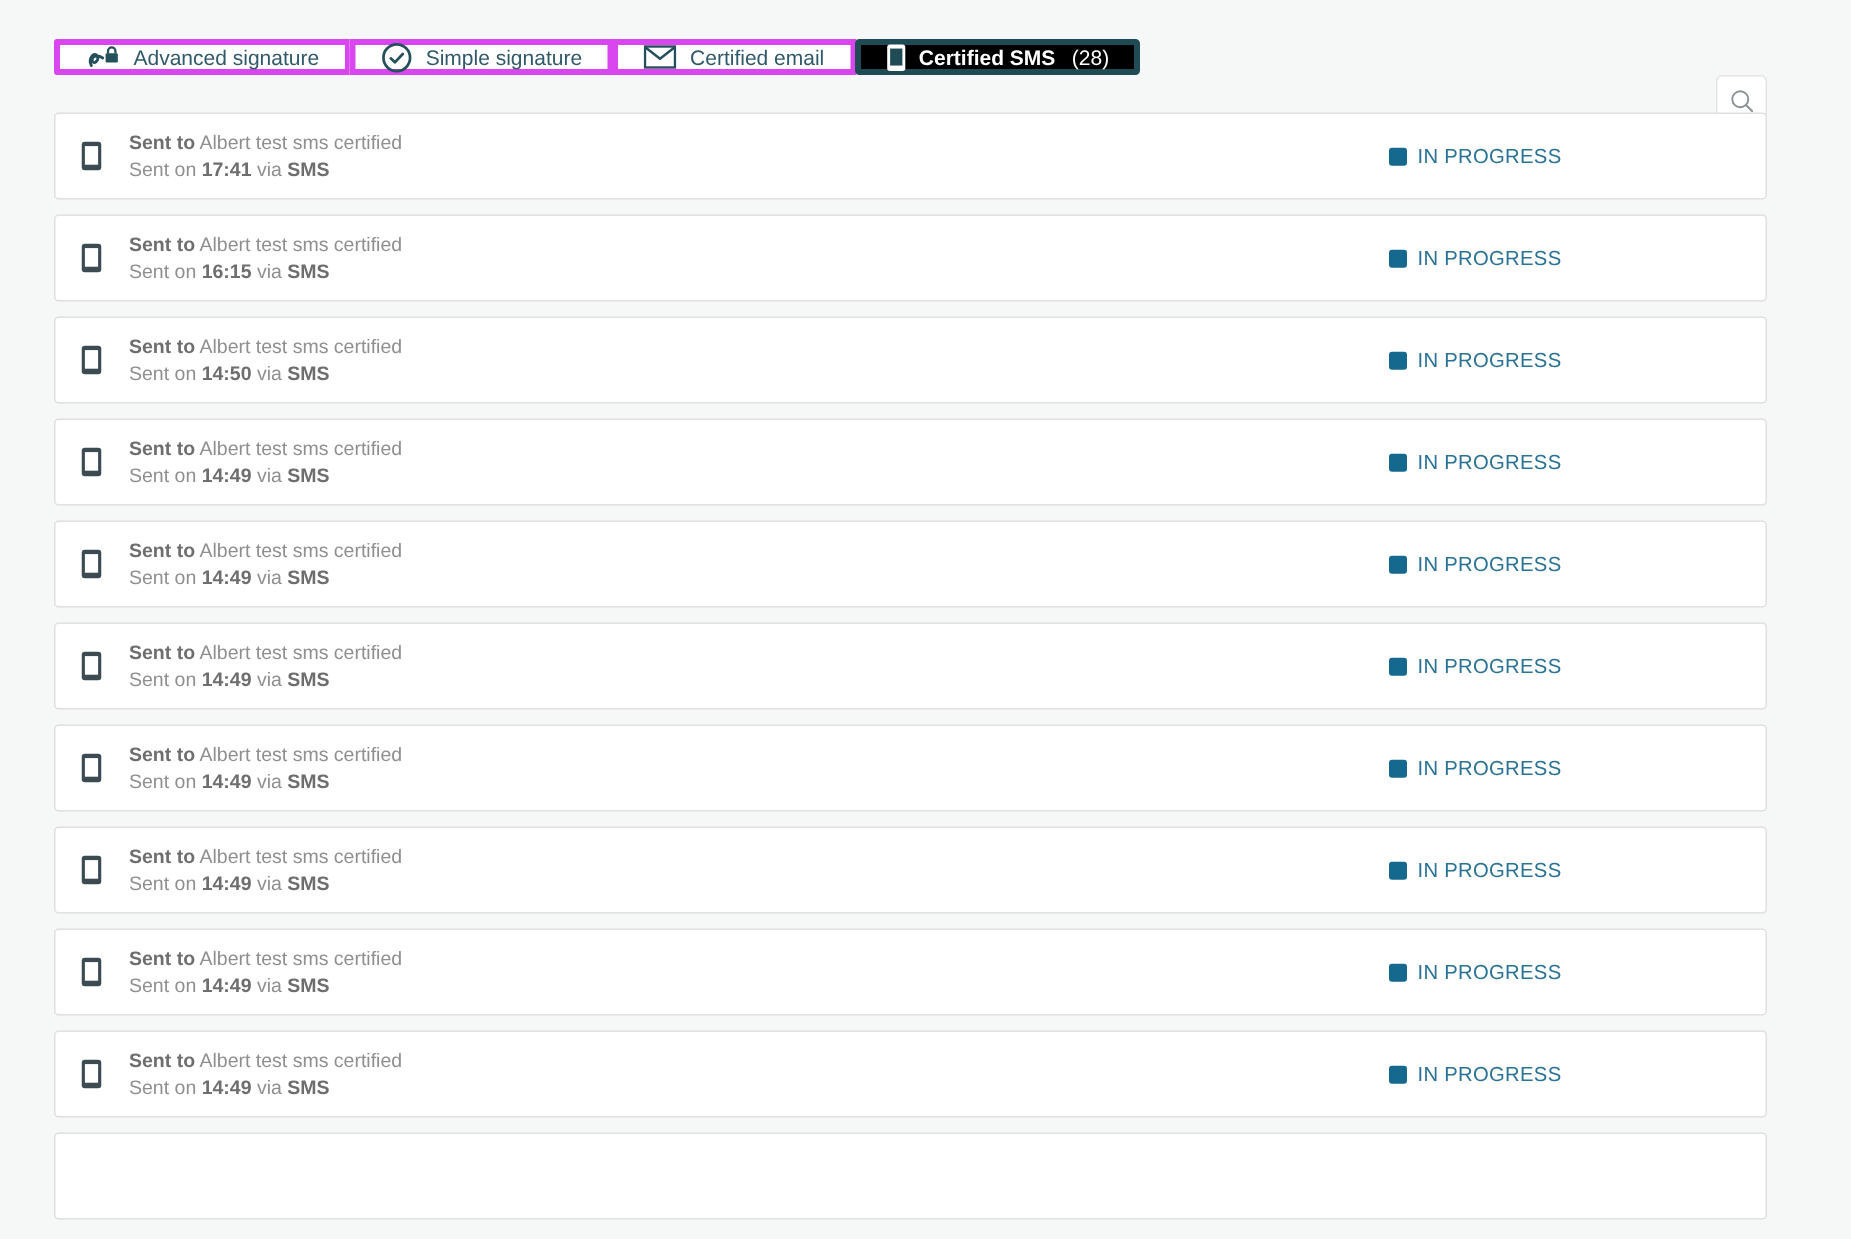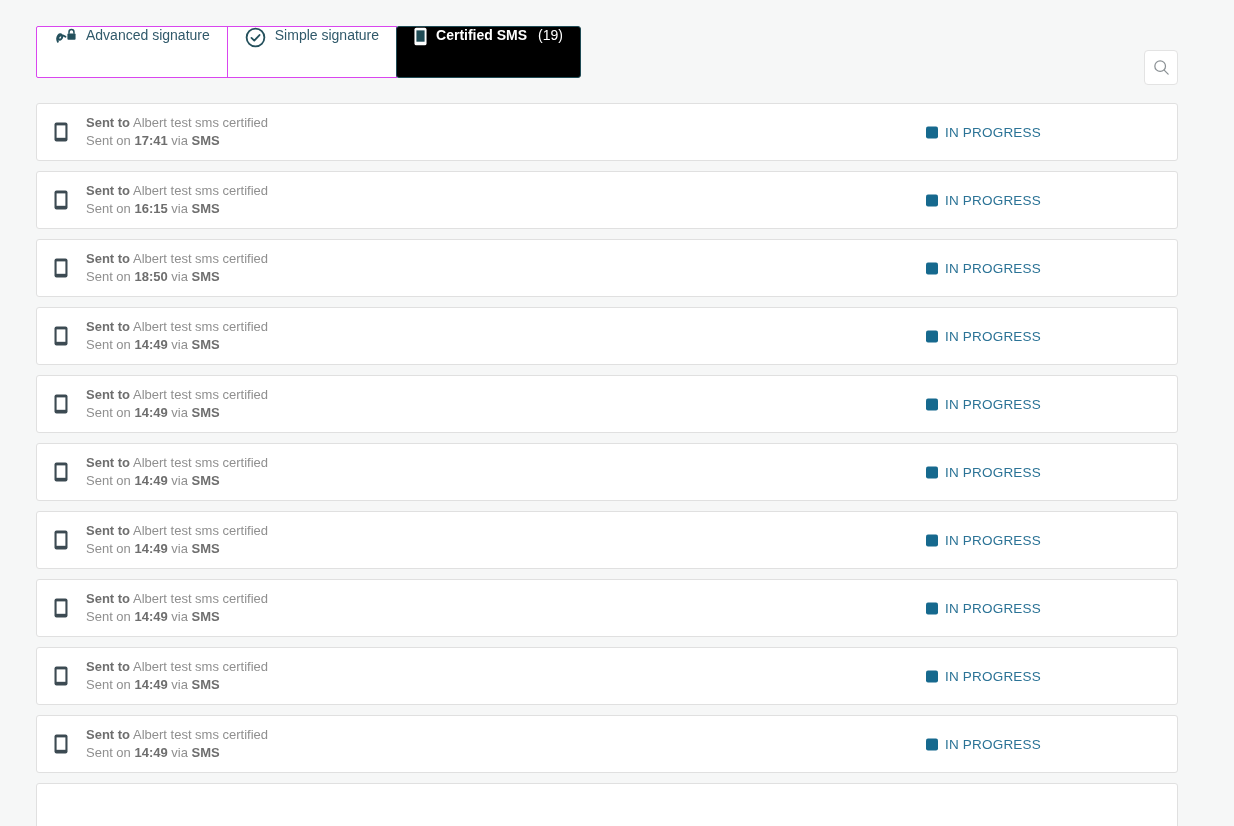--- a/index.html
+++ b/index.html
@@ -21,22 +21,22 @@
     position: absolute; top: 24px; right: 56px;
     width: 34px; height: 35px; background: #fff;
     border: 1px solid #e3e3e3; border-radius: 4px;
     display: flex; align-items: center; justify-content: center;
     cursor: pointer; padding: 0;
   }
 
   
   .tabs { display: flex; margin-top: 26px; }
   .tab {
-    height: 52px; display: flex; align-items: flex-start; gap: 9px;
-    padding: 0 17px; background: #fff; border: 1px solid #d946ef;
+    height: 24px; display: flex; align-items: center; gap: 9px;
+    padding: 0 17px; background: #fff; border: 4px solid #d946ef;
     margin-left: -1px; color: #30596a; font-size: 14px; cursor: pointer;
     white-space: nowrap;
   }
   .tab:first-child { margin-left: 0; border-radius: 2px 0 0 2px; }
   .tab.active {
     background: #000000; border-color: #1f4b55; color: #fff;
     font-weight: 700; border-radius: 3px;
   }
   .tab.active .tab-count { font-weight: 400; margin-left: 2px; }
   .tab svg { flex: 0 0 auto; }
@@ -106,30 +106,39 @@
     <div class="tab">
       <span style="display:flex">
         <svg width="21" height="21" viewBox="0 0 22 22">
           <circle cx="11" cy="11" r="9.3" fill="none" stroke="#24505c" stroke-width="1.9"></circle>
           <path d="M6.8 11.4 L9.7 14.2 L15.2 8.4" fill="none" stroke="#24505c" stroke-width="1.9" stroke-linecap="round" stroke-linejoin="round"></path>
         </svg>
       </span>
       <span>Simple signature</span>
     </div>
 
+    <div class="tab">
+      <span style="display:flex">
+        <svg width="22" height="16" viewBox="0 0 22 16">
+          <rect x="1" y="1" width="20" height="14" fill="none" stroke="#24505c" stroke-width="1.6"></rect>
+          <path d="M1.6 1.8 L11 9.2 L20.4 1.8" fill="none" stroke="#24505c" stroke-width="1.6" stroke-linejoin="round"></path>
+        </svg>
+      </span>
+      <span>Certified email</span>
+    </div>
 
     <div class="tab active">
       <span style="display:flex">
         <svg width="13" height="19" viewBox="0 0 14 20">
           <rect x="0.5" y="0.5" width="13" height="19" rx="2" fill="#ffffff"></rect>
           <rect x="2.6" y="3.4" width="8.8" height="12.2" fill="#1f4b55"></rect>
         </svg>
       </span>
       <span>Certified SMS</span>
-      <span class="tab-count">(19)</span>
+      <span class="tab-count">(28)</span>
     </div>
   </div>
 
   <div class="pagination">
     <span class="page-label">Page 1</span>
     <span class="of-label">of 2</span>
     <button class="pager-btn disabled">
       <span style="display:flex">
         <svg width="8" height="8" viewBox="0 0 8 8">
             <path d="M5.2 1 L2.2 4 L5.2 7" fill="none" stroke="#d2d2d2" stroke-width="1.4" stroke-linecap="round"></path>
@@ -182,21 +191,21 @@
 
   <div class="card">
     <span class="phone">
       <svg width="14" height="20" viewBox="0 0 14 20">
         <rect x="0.5" y="0.5" width="13" height="19" rx="2" fill="#3c4a52"></rect>
         <rect x="2.6" y="3.4" width="8.8" height="12.4" fill="#ffffff"></rect>
       </svg>
     </span>
     <div class="lines">
       <div><b>Sent to</b> <span>Albert test sms certified</span></div>
-      <div><span>Sent on</span> <b>18:50</b> <span>via</span> <b>SMS</b></div>
+      <div><span>Sent on</span> <b>14:50</b> <span>via</span> <b>SMS</b></div>
     </div>
     <div class="status">
       <span class="sq"></span>
       <span>IN PROGRESS</span>
     </div>
   </div>
 
   <div class="card">
     <span class="phone">
       <svg width="14" height="20" viewBox="0 0 14 20">

